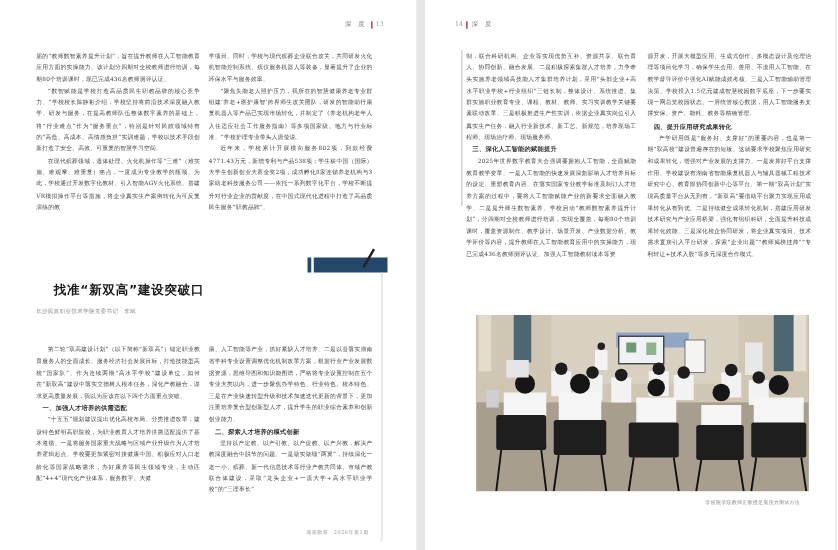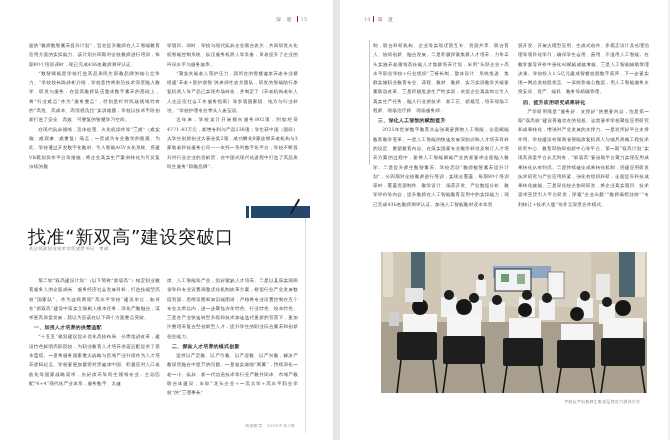--- a/index.html
+++ b/index.html
@@ -31,21 +31,21 @@
   .r-col-1 { left: 33px; top: 41px; width: 136px; }
   .r-col-2 { left: 178px; top: 41px; width: 131px; }
   .r-rule { position: absolute; left: 29px; top: 40px; width: 1px; height: 125px; background: #c9c9c9; }
 
   .banner { position: absolute; left: 246px; top: 206px; width: 64px; height: 12px; }
   .banner .blk1 { position: absolute; left: 0; top: 0; width: 3px; height: 12px; background: #24486b; }
   .banner .blk2 { position: absolute; left: 5px; top: 0; width: 59px; height: 12px; background: #24486b; }
   .banner .pen { position: absolute; left: 48px; top: -8px; width: 1.5px; height: 17px; background: #222; transform: rotate(30deg); transform-origin: center; }
   .vrule { position: absolute; left: 305px; top: 218px; width: 1px; height: 215px; background: #dcdcdc; }
 
-  .title { position: absolute; left: 28px; top: 225px; font-family: "DejaVu Sans", "Liberation Sans", sans-serif; font-size: 18px; font-weight: normal; color: #1a1a1a; letter-spacing: 0.6px; }
+  .title { position: absolute; left: 43px; top: 225px; font-family: "DejaVu Sans", "Liberation Sans", sans-serif; font-size: 10px; font-weight: bold; color: #1a1a1a; letter-spacing: 0.6px; }
   .byline { position: absolute; left: 29px; top: 246px; font-family: "DejaVu Sans", "Liberation Sans", sans-serif; font-size: 4.4px; color: #8a8a8a; letter-spacing: 0.3px; }
 
   .footer { position: absolute; right: 38px; top: 423px; font-size: 4px; color: #999; letter-spacing: 0.4px; }
 
   .photo { position: absolute; left: 41px; top: 252px; width: 266px; height: 141px; overflow: hidden; background: #b5aa98; }
   .caption { position: absolute; right: 30px; top: 399px; font-size: 4px; color: #888; letter-spacing: 0.2px; }
 </style>
 </head>
 <body>
 

